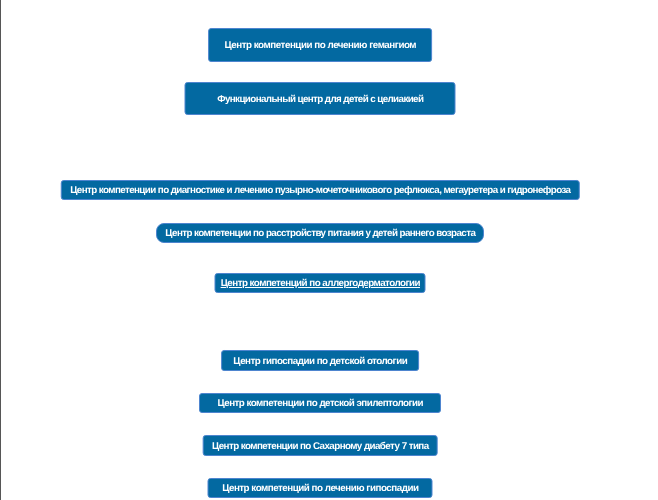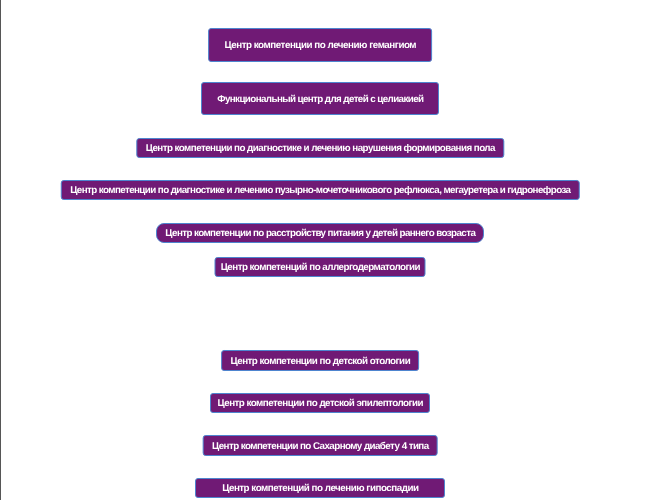--- a/index.html
+++ b/index.html
@@ -46,64 +46,63 @@
   }
 
   .btn {
     position: absolute;
     left: 50%;
     transform: translateX(-50%);
     box-sizing: border-box;
     display: flex;
     align-items: center;
     justify-content: center;
-    background: #701a75;
+    background: #0369a1;
     color: #ffffff;
     font-family: "Liberation Sans", sans-serif;
     font-weight: bold;
     font-size: 9.8px;
     letter-spacing: -0.55px;
     line-height: 1;
     border: 1px solid #4e85cf;
     border-radius: 3px;
     white-space: nowrap;
     text-align: center;
     text-decoration: none;
     cursor: pointer;
     padding: 2px 8px 0 8px;
   }
 
   .btn.tall  { height: 33.5px; padding: 2px 15px 0 15px; }
   .btn.short { height: 20.2px; }
 
   .r1  { top: 28.0px;  width: 223.8px; letter-spacing: -0.465px; }
-  .r2  { top: 81.9px;  width: 238px; letter-spacing: -0.598px; }
+  .r2  { top: 81.9px;  width: 271px; letter-spacing: -0.598px; }
   .r3  { top: 137.6px; width: 367.4px; letter-spacing: -0.541px; }
   .r4  { top: 180.3px; width: 518.5px; letter-spacing: -0.585px; text-align: right; }
   .r5  { top: 222.6px; width: 328.0px; letter-spacing: -0.585px; border-radius: 8px; }
-  .r6  { top: 257px; width: 211px; letter-spacing: -0.530px; }
+  .r6  { top: 273px; width: 211px; letter-spacing: -0.530px; text-decoration: underline; }
   .r7  { top: 307.9px; width: 224.4px; letter-spacing: -0.513px; }
   .r8  { top: 350.4px; width: 197.8px; letter-spacing: -0.503px; }
-  .r9  { top: 393.0px; width: 220px; letter-spacing: -0.519px; }
+  .r9  { top: 393.0px; width: 242px; letter-spacing: -0.519px; }
   .r10 { top: 435.4px; width: 234.7px; letter-spacing: -0.565px; }
-  .r11 { top: 478.2px; width: 250px; letter-spacing: -0.485px; }
+  .r11 { top: 478.2px; width: 225px; letter-spacing: -0.485px; }
 </style>
 </head>
 <body>
 
 <div class="page">
 
   <div class="edge-rule"></div>
 
   <div class="btn-list">
     <a href="#" class="btn tall r1">Центр компетенции по лечению гемангиом</a>
     <a href="#" class="btn tall r2">Функциональный центр для детей с целиакией</a>
-    <a href="#" class="btn short r3">Центр компетенции по диагностике и лечению нарушения формирования пола</a>
     <a href="#" class="btn short r4">Центр компетенции по диагностике и лечению пузырно-мочеточникового рефлюкса, мегауретера и гидронефроза</a>
     <a href="#" class="btn short r5">Центр компетенции по расстройству питания у детей раннего возраста</a>
     <a href="#" class="btn short r6">Центр компетенций по аллергодерматологии</a>
-    <a href="#" class="btn short r8">Центр компетенции по детской отологии</a>
+    <a href="#" class="btn short r8">Центр гипоспадии по детской отологии</a>
     <a href="#" class="btn short r9">Центр компетенции по детской эпилептологии</a>
-    <a href="#" class="btn short r10">Центр компетенции по Сахарному диабету 4 типа</a>
+    <a href="#" class="btn short r10">Центр компетенции по Сахарному диабету 7 типа</a>
     <a href="#" class="btn short r11">Центр компетенций по лечению гипоспадии</a>
   </div>
 
 </div>
 
 </body></html>

